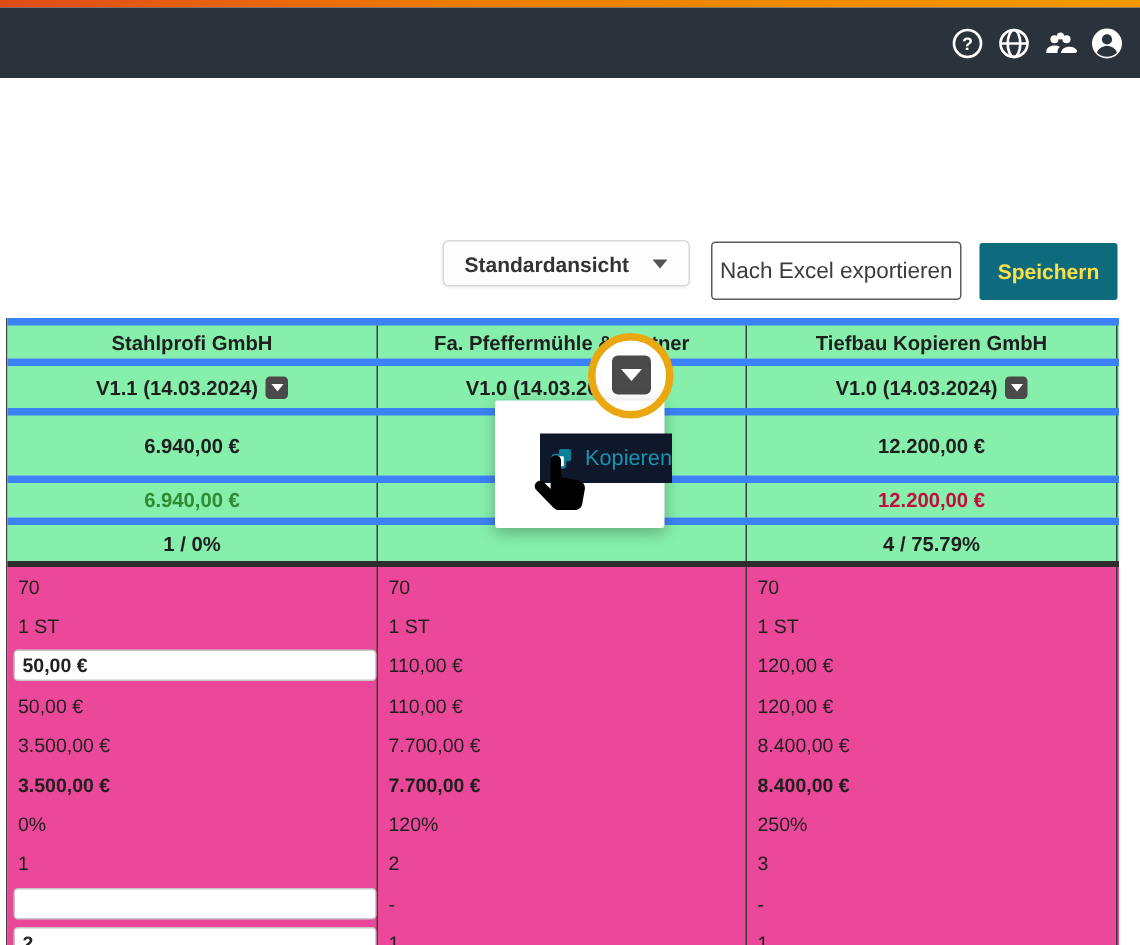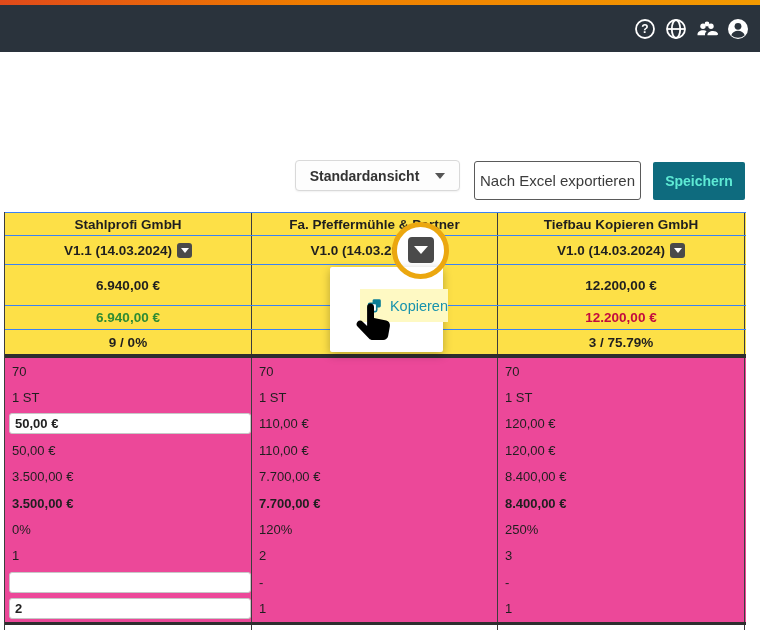--- a/index.html
+++ b/index.html
@@ -15,25 +15,25 @@
 
   
   .btn{position:absolute;box-sizing:border-box;display:flex;align-items:center;justify-content:center;cursor:pointer;}
   .btn-view{left:295px;top:160px;width:165px;height:31px;background:#fdfdfd;border:1px solid #d9d9d9;
             border-radius:4px;font-weight:bold;font-size:14px;color:#333;box-shadow:0 1px 2px rgba(0,0,0,.06);}
   .btn-view .caret{width:0;height:0;border-left:5px solid transparent;border-right:5px solid transparent;
                    border-top:6px solid #555;margin-left:16px;}
   .btn-export{left:474px;top:161px;width:167px;height:39px;background:#fff;border:1px solid #5a5a5a;
               border-radius:3px;font-size:15px;color:#3c3c3c;}
   .btn-save{left:653px;top:162px;width:92px;height:38px;background:#0e6b7e;border:none;border-radius:2px;
-            color:#5eead4;font-weight:bold;font-size:14px;}
+            color:#fde047;font-weight:bold;font-size:14px;}
 
   
   .cmp{position:absolute;left:4px;top:212px;width:742px;border-left:1px solid #3d3d3d;box-sizing:border-box;}
-  .srow{display:flex;background:#fde047;border-top:1px solid #3b82f6;align-items:flex-end;}
+  .srow{display:flex;background:#86efac;border-top:5px solid #3b82f6;align-items:flex-end;}
   .srow .cell{box-sizing:border-box;border-right:1px solid #3d3d3d;display:flex;
               align-items:center;justify-content:center;font-weight:bold;font-size:13.5px;}
   .c1{width:247px;} .c2{width:246px;} .c3{width:247px;}
   .h22{height:22px;} .h28{height:28px;} .h40{height:40px;} .h23{height:23px;} .h24{height:24px;}
   .green{color:#2e8b33;} .red{color:#c30b3f;}
   .thick{height:4px;background:#2e2e2e;}
   .thin-thick{height:3px;background:#2e2e2e;}
   .vbtn{width:15px;height:15px;background:#4a4a4a;border-radius:3px;margin-left:5px;flex:0 0 auto;
         display:flex;align-items:center;justify-content:center;cursor:pointer;}
   .vbtn .tri{width:0;height:0;border-left:4px solid transparent;border-right:4px solid transparent;border-top:5px solid #fff;}
@@ -51,21 +51,21 @@
   
   .bubble{position:absolute;left:394px;top:224px;width:53px;height:53px;border-radius:50%;background:#fff;z-index:5;}
   .ring{position:absolute;left:392px;top:222px;width:57px;height:57px;border-radius:50%;
         border:5px solid #eba70f;box-sizing:border-box;z-index:8;pointer-events:none;}
   .bigbtn{position:absolute;left:408px;top:237px;width:26px;height:26px;background:#4a4a4a;border-radius:4px;
           z-index:6;display:flex;align-items:center;justify-content:center;cursor:pointer;}
   .bigbtn .tri{width:0;height:0;border-left:7px solid transparent;border-right:7px solid transparent;border-top:8px solid #fff;}
 
   .popup{position:absolute;left:330px;top:267px;width:113px;height:85px;background:#fff;border-radius:2px;
          box-shadow:0 3px 10px rgba(0,0,0,.28);z-index:7;}
-  .popup-item{position:absolute;left:30px;top:22px;width:88px;height:33px;background:#fef9c3;
+  .popup-item{position:absolute;left:30px;top:22px;width:88px;height:33px;background:#0f172a;
               display:flex;align-items:center;padding-left:7px;box-sizing:border-box;cursor:pointer;}
   .popup-item .lbl{color:#1793ad;font-size:14.5px;margin-left:8px;}
 
   .cursor{position:absolute;left:351px;top:301px;z-index:9;pointer-events:none;}
 </style>
 </head>
 <body>
 
 <div class="screen">
 
@@ -149,23 +149,23 @@
       <div class="cell c3 h40">12.200,00 €</div>
     </div>
 
     <div class="srow">
       <div class="cell c1 h23 green">6.940,00 €</div>
       <div class="cell c2 h23"></div>
       <div class="cell c3 h23 red">12.200,00 €</div>
     </div>
 
     <div class="srow">
-      <div class="cell c1 h24">9 / 0%</div>
+      <div class="cell c1 h24">1 / 0%</div>
       <div class="cell c2 h24"></div>
-      <div class="cell c3 h24">3 / 75.79%</div>
+      <div class="cell c3 h24">4 / 75.79%</div>
     </div>
 
     <div class="thick"></div>
 
     <div class="drow">
       <div class="dcol c1">
         <div class="line">70</div>
         <div class="line">1 ST</div>
         <div class="line">
             <input class="cellinput" value="50,00 €" style="">

